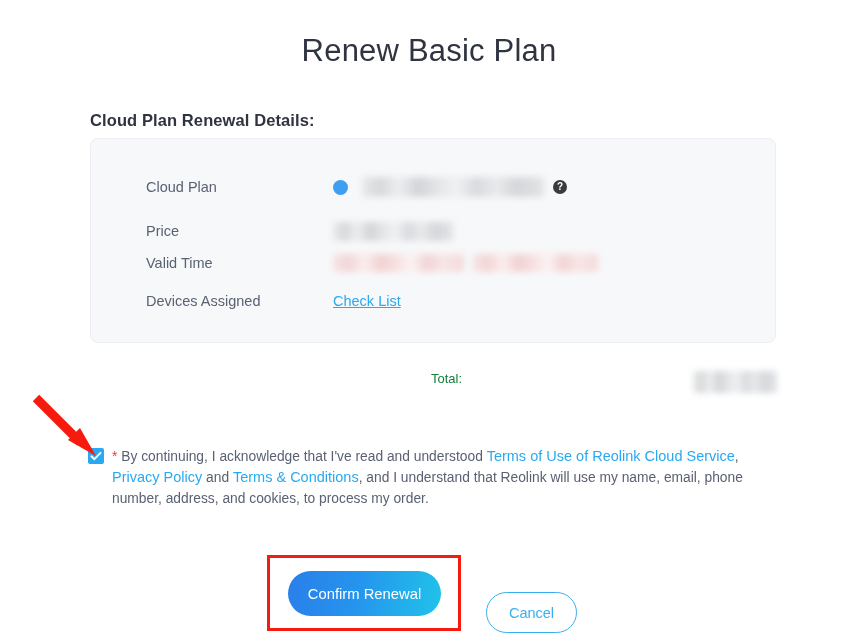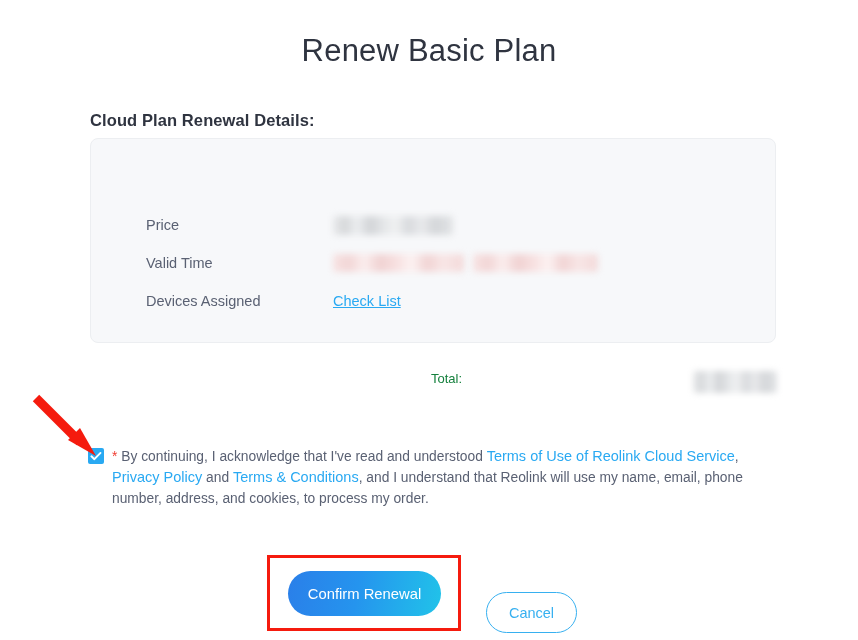--- a/index.html
+++ b/index.html
@@ -53,21 +53,21 @@
     border-radius: 8px;
     box-sizing: border-box;
   }
   .detail-row {
     position: absolute;
     left: 0;
     width: 100%;
     height: 24px;
   }
   .detail-row.r1 { top: 36px; }
-  .detail-row.r2 { top: 74px; }
+  .detail-row.r2 { top: 80px; }
   .detail-row.r3 { top: 112px; }
   .detail-row.r4 { top: 150px; }
 
   .detail-label {
     position: absolute;
     left: 55px;
     top: 0;
     font-size: 14.5px;
     color: #5a6173;
     line-height: 24px;
@@ -233,20 +233,28 @@
 </style>
 </head>
 <body>
 
 <div class="page-title">Renew Basic Plan</div>
 
 <div class="section-heading">Cloud Plan Renewal Details:</div>
 
 <div class="details-panel">
 
+  <div class="detail-row r1">
+    <div class="detail-label">Cloud Plan</div>
+    <div class="detail-value">
+      <span class="plan-dot"></span>
+      <span class="blur blur-grey blur-plan"></span>
+      <span class="help-icon">?</span>
+    </div>
+  </div>
 
   <div class="detail-row r2">
     <div class="detail-label">Price</div>
     <div class="detail-value">
       <span class="blur blur-grey blur-price"></span>
     </div>
   </div>
 
   <div class="detail-row r3">
     <div class="detail-label">Valid Time</div>

